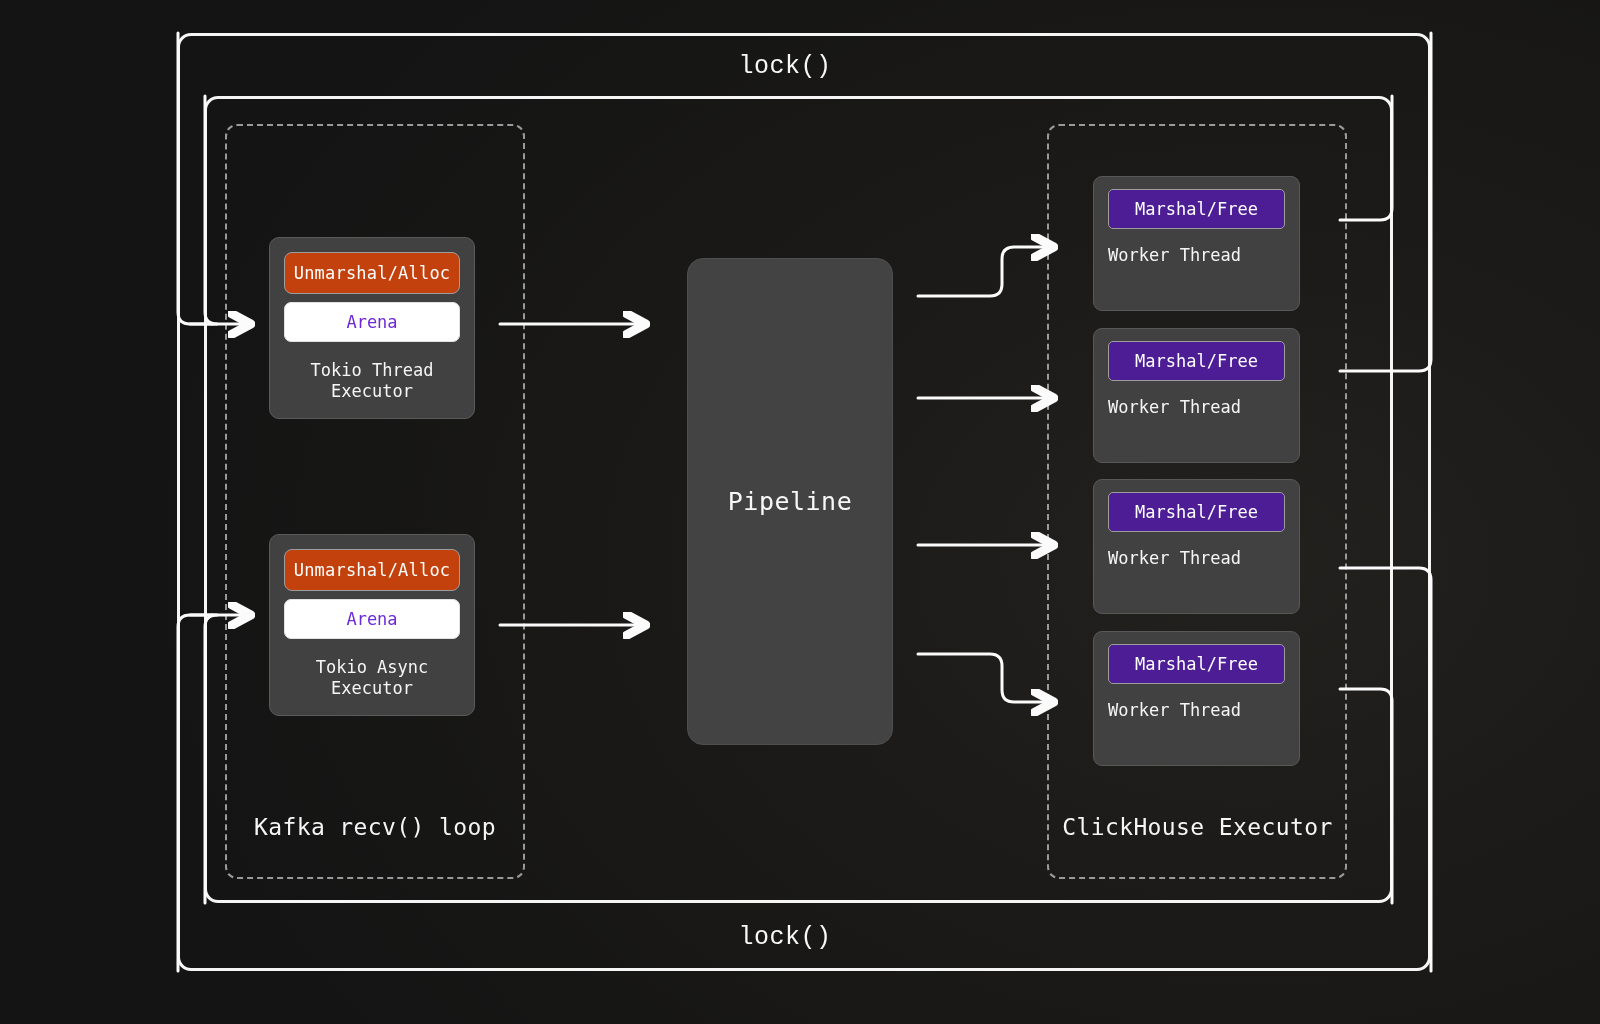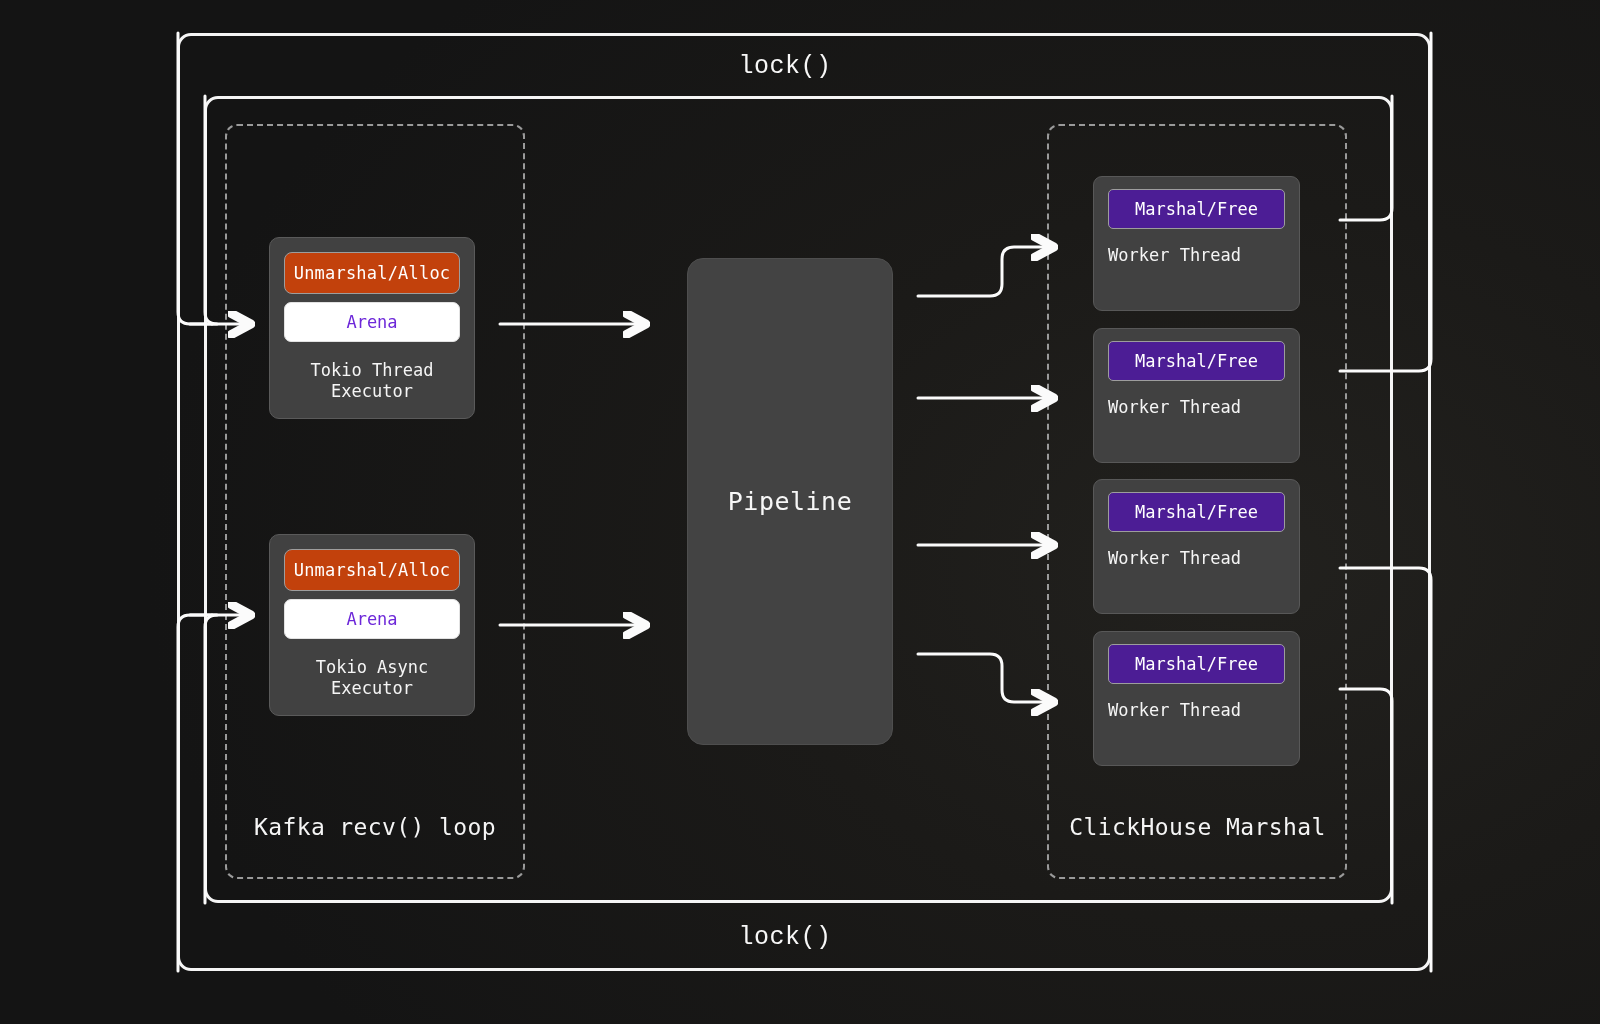--- a/index.html
+++ b/index.html
@@ -158,21 +158,21 @@
   <div class="abs lock-outer"></div>
 
   <div class="abs lock-inner"></div>
 
   <div class="abs lock-label top">lock()</div>
   <div class="abs lock-label bottom">lock()</div>
 
   <div class="abs dashed-group group-left"></div>
   <div class="abs dashed-group group-right"></div>
   <div class="abs group-label left">Kafka recv() loop</div>
-  <div class="abs group-label right">ClickHouse Marshal</div>
+  <div class="abs group-label right">ClickHouse Executor</div>
 
   <div class="abs exec-card exec-1">
     <div class="pill">Unmarshal/Alloc</div>
     <div class="pill-white">Arena</div>
     <div class="card-caption">Tokio Thread
 Executor</div>
   </div>
 
   <div class="abs exec-card exec-2">
     <div class="pill">Unmarshal/Alloc</div>

